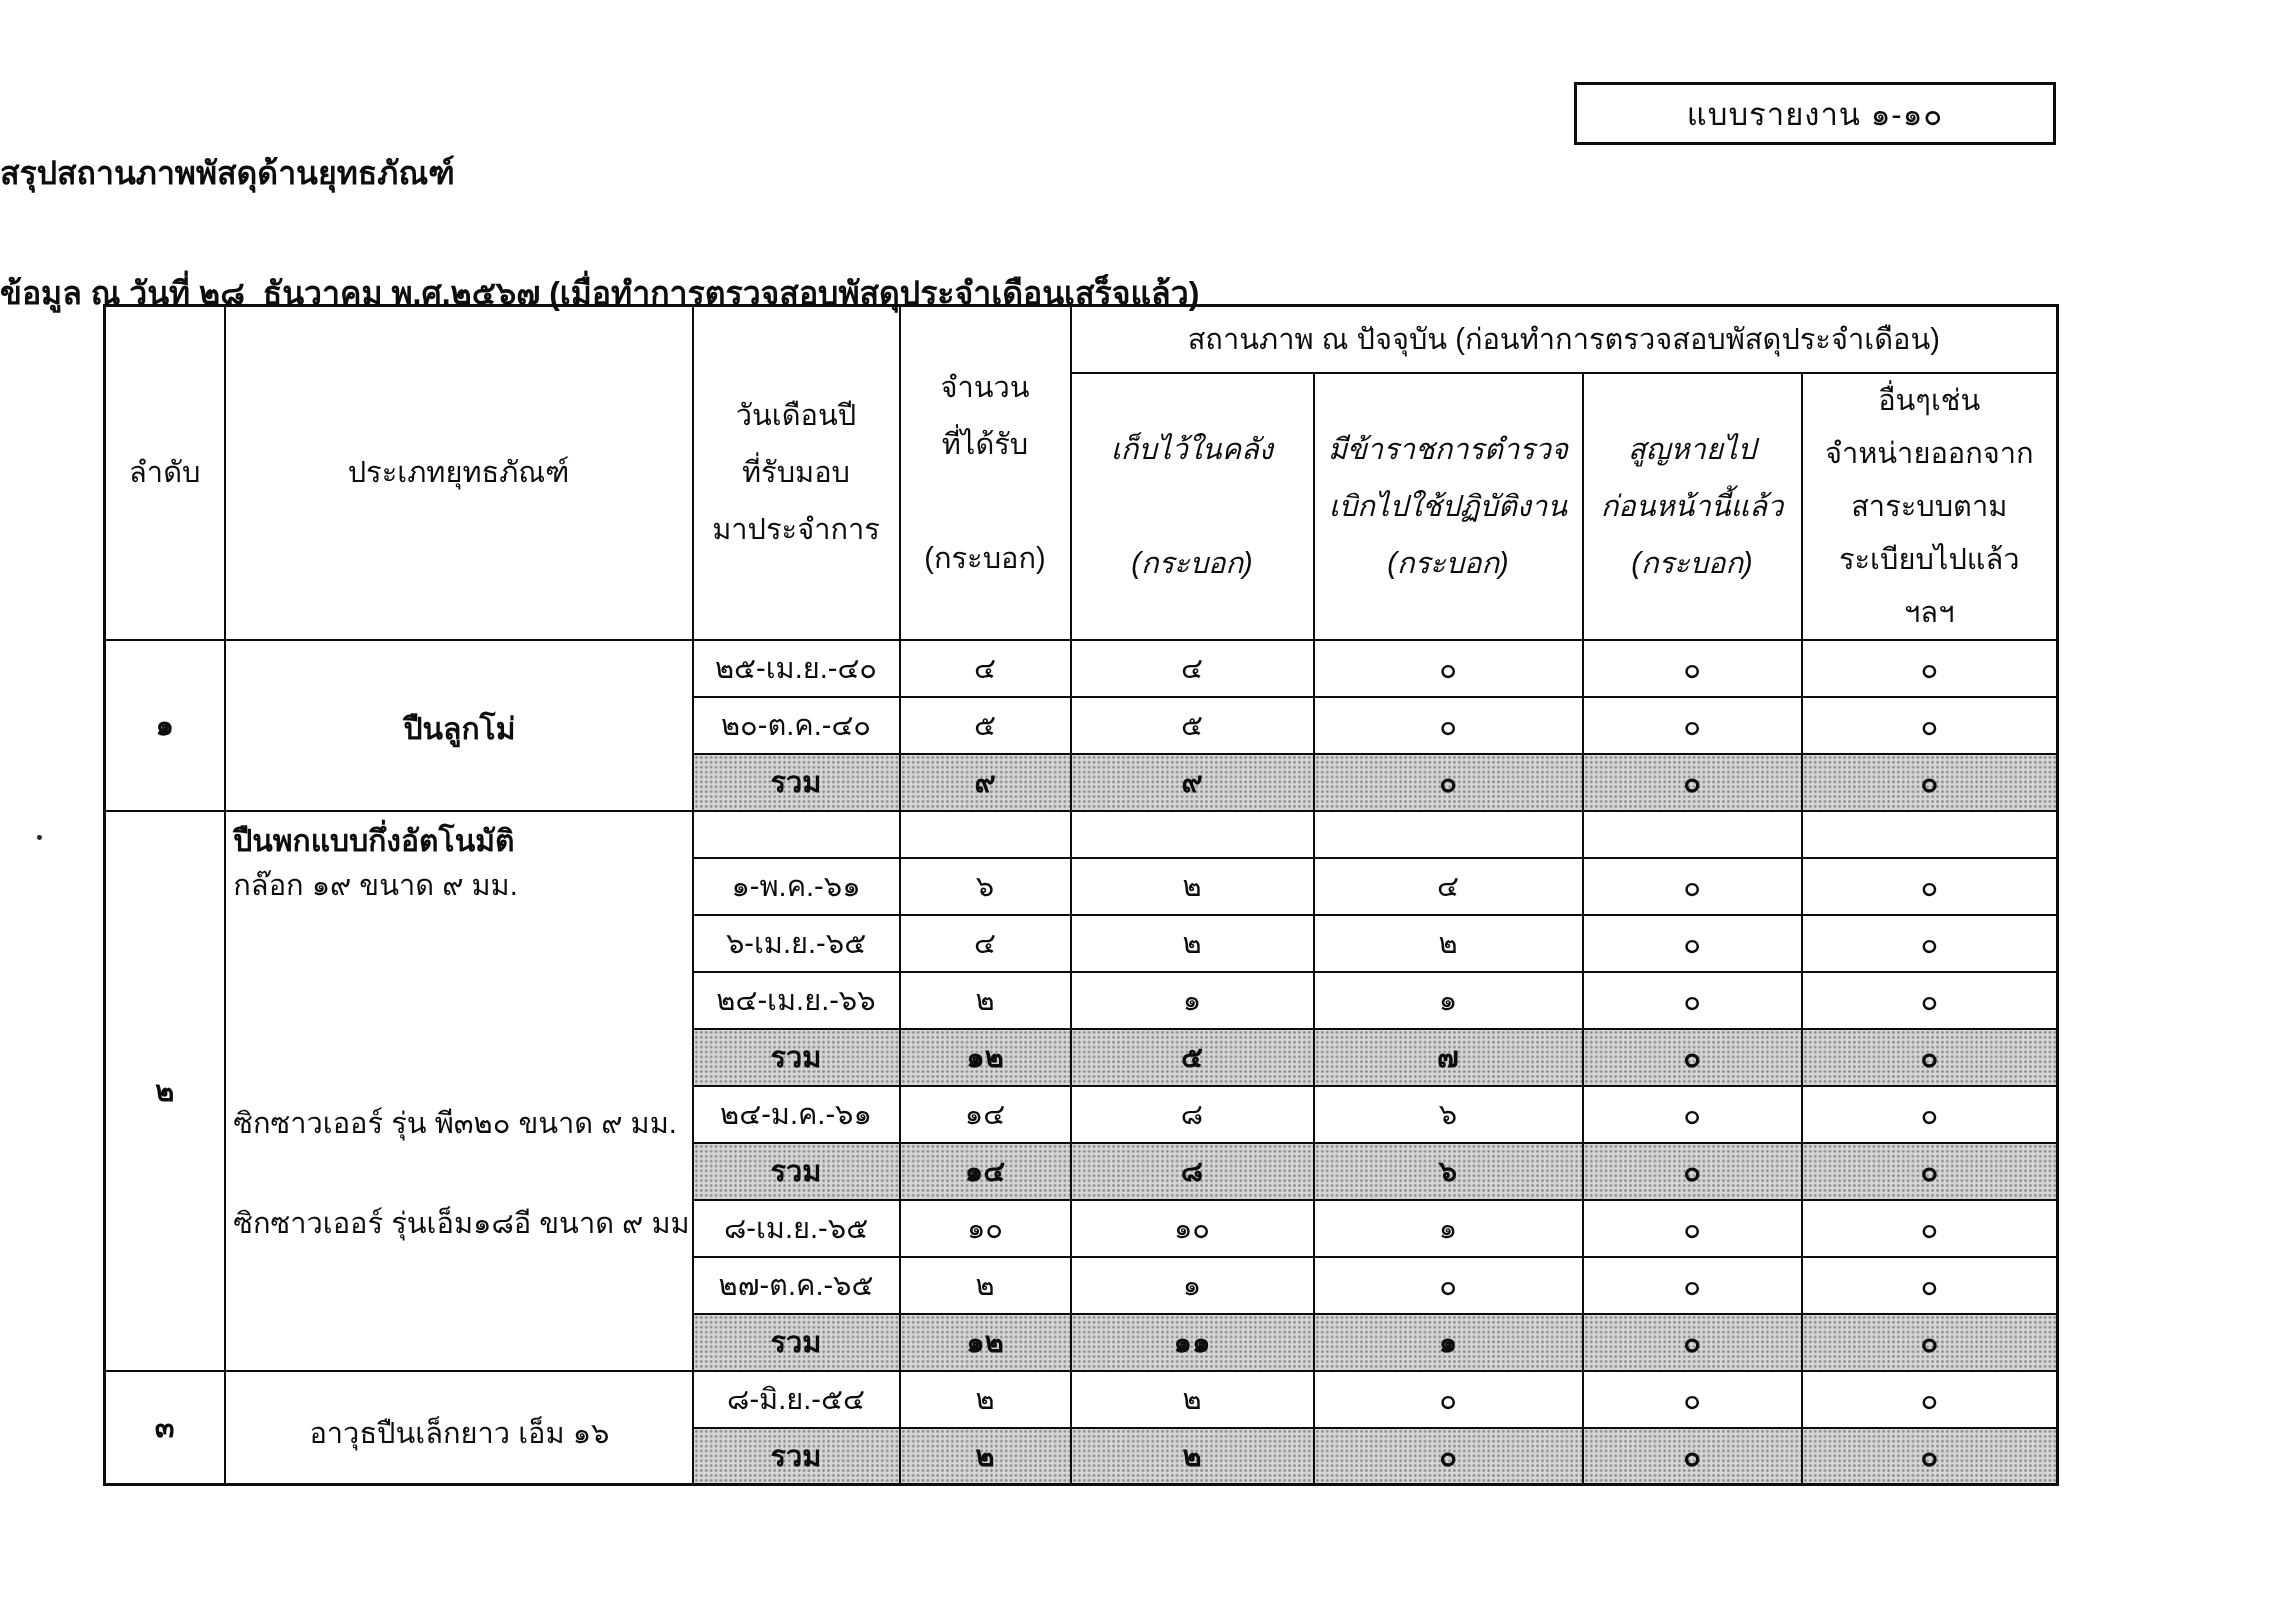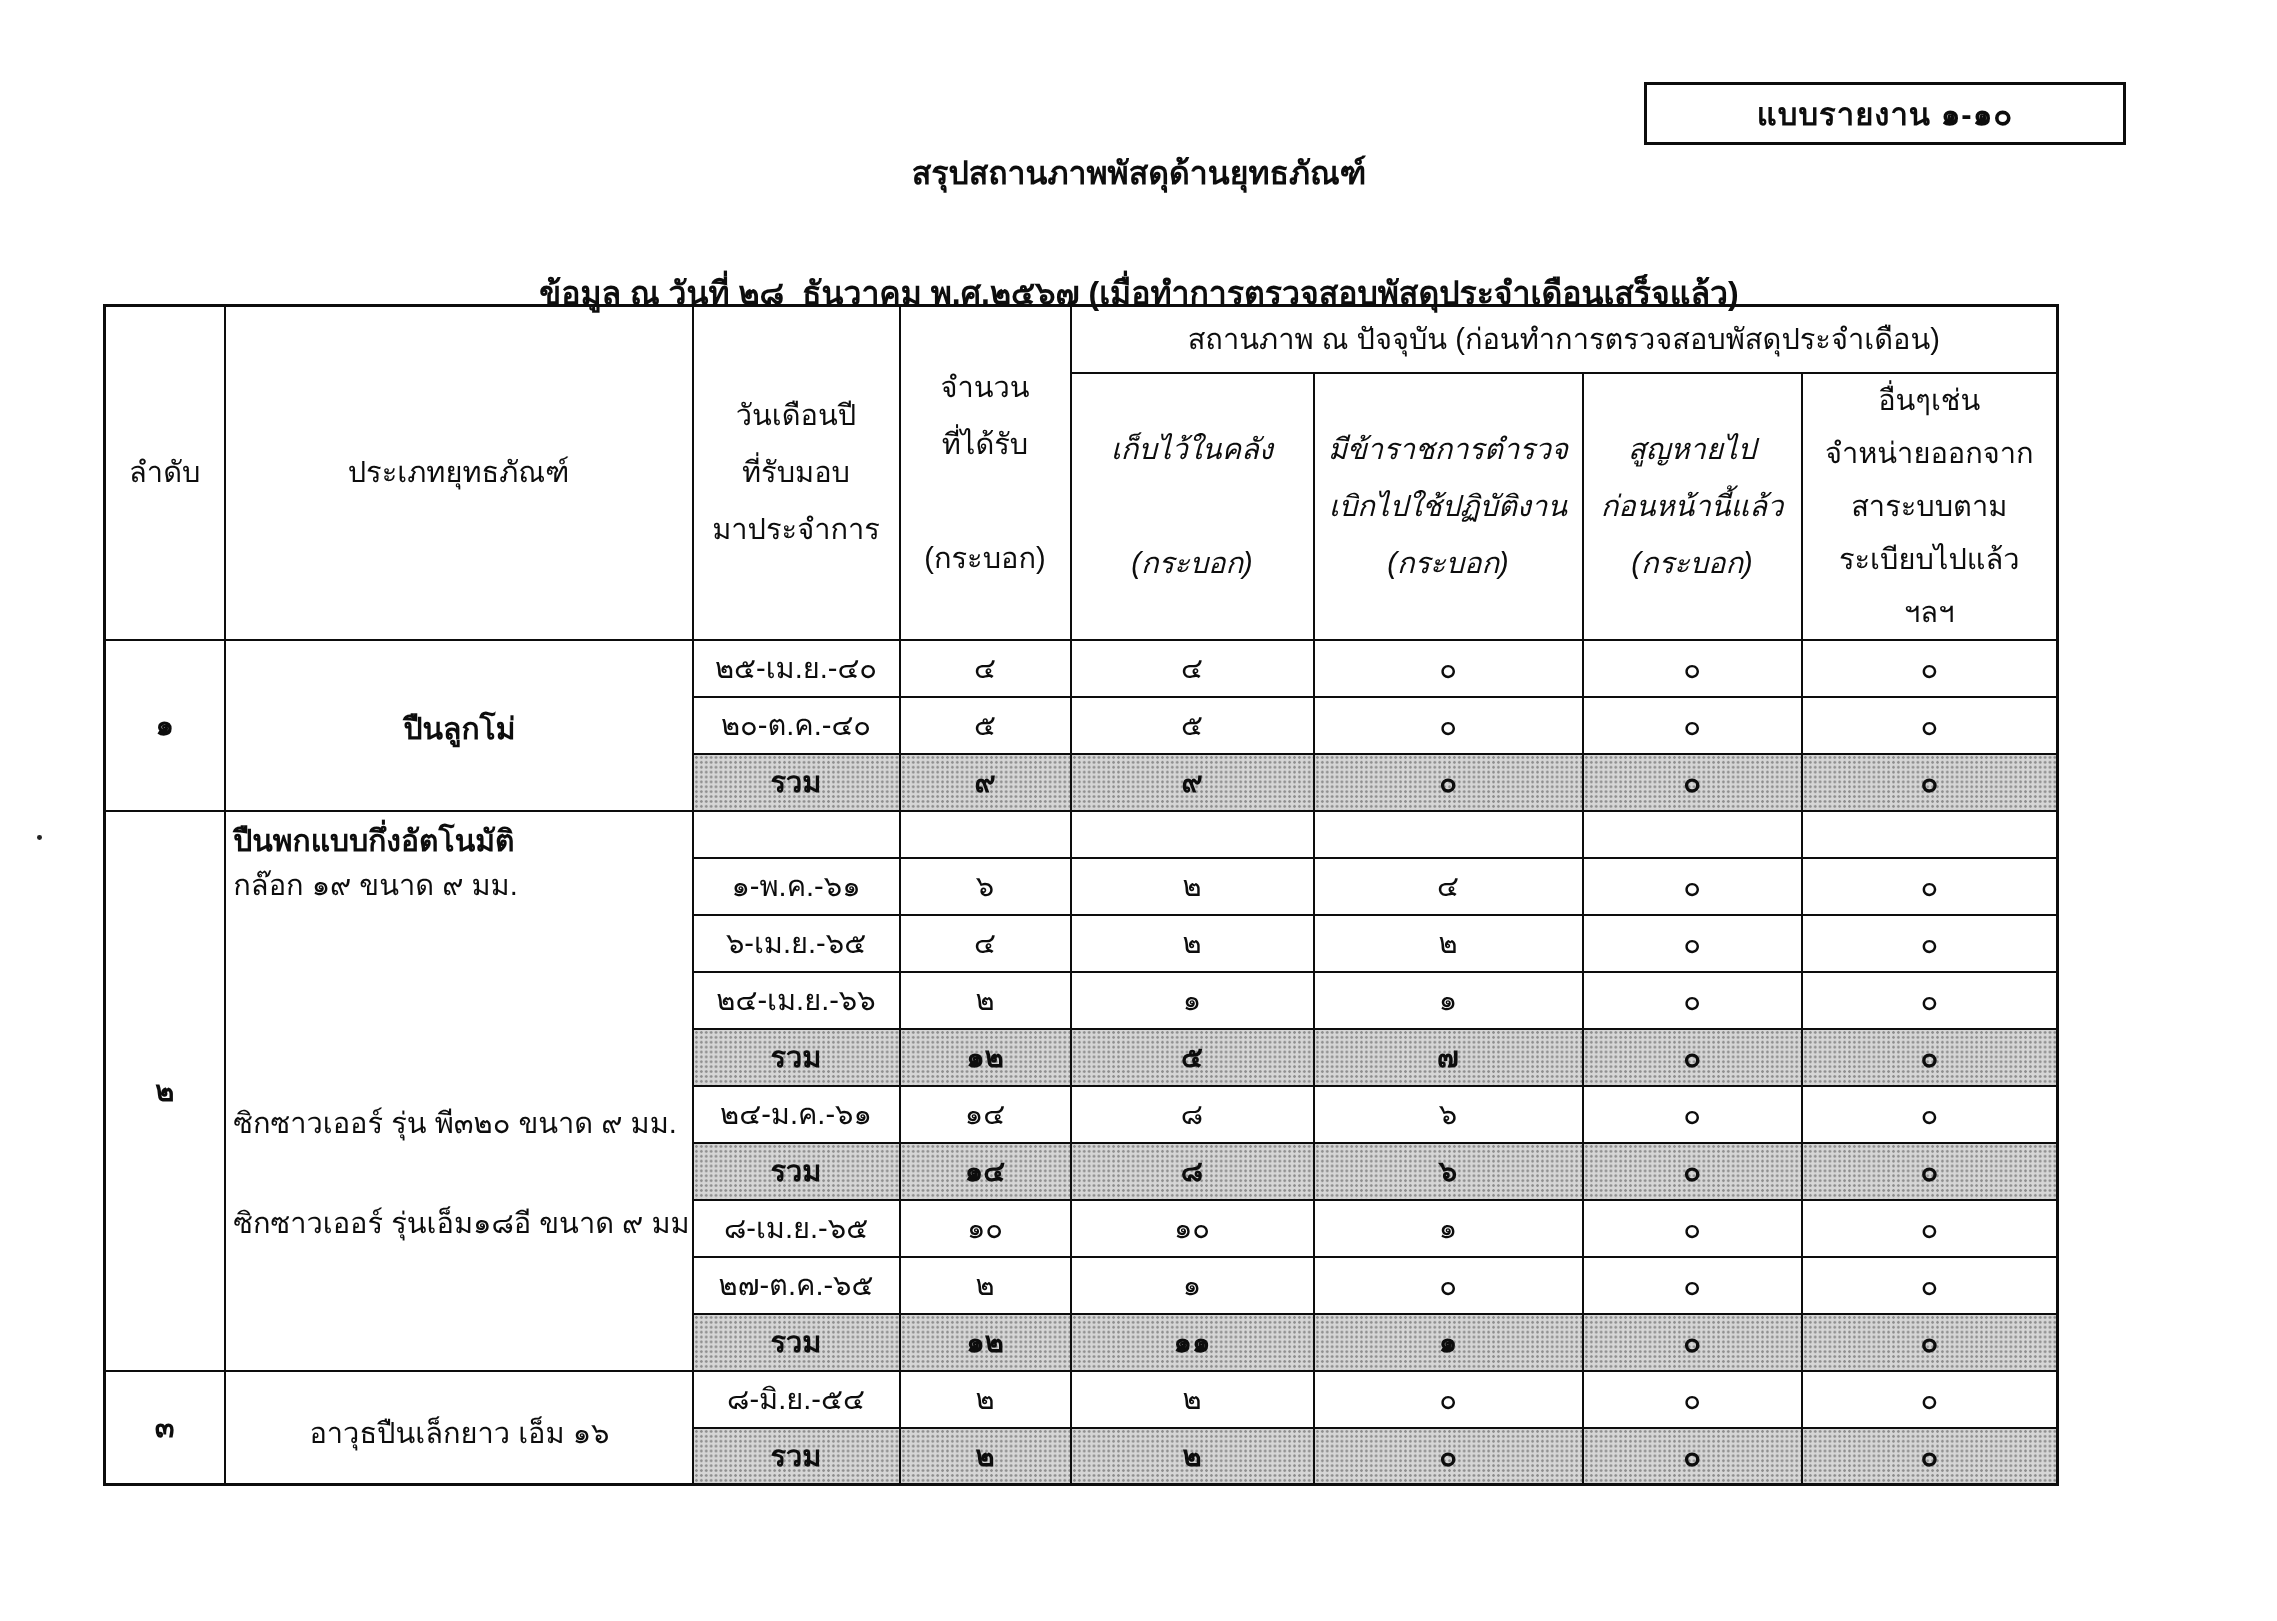--- a/index.html
+++ b/index.html
@@ -11,37 +11,36 @@
   }
   .page {
     position: relative;
     width: 2278px;
     height: 1621px;
     background: #ffffff;
     overflow: hidden;
   }
   .badge {
     position: absolute;
-    left: 1644px;
+    left: 1574px;
     top: 82px;
     width: 476px;
     height: 57px;
     border: 3.9px solid #0d0d0d;
     display: flex;
     align-items: center;
     justify-content: center;
     font-size: 31px;
-    font-weight: bold;
+    font-weight: normal;
     letter-spacing: 1px;
   }
   .title-line {
     position: absolute;
     left: 0;
     width: 2278px;
-    text-align: center;
     font-size: 32px;
     font-weight: bold;
     white-space: pre;
   }
   .t1 { top: 147px; }
   .t2 { top: 208px; }
   .t3 { top: 267px; }
 
   table.report {
     position: absolute;

